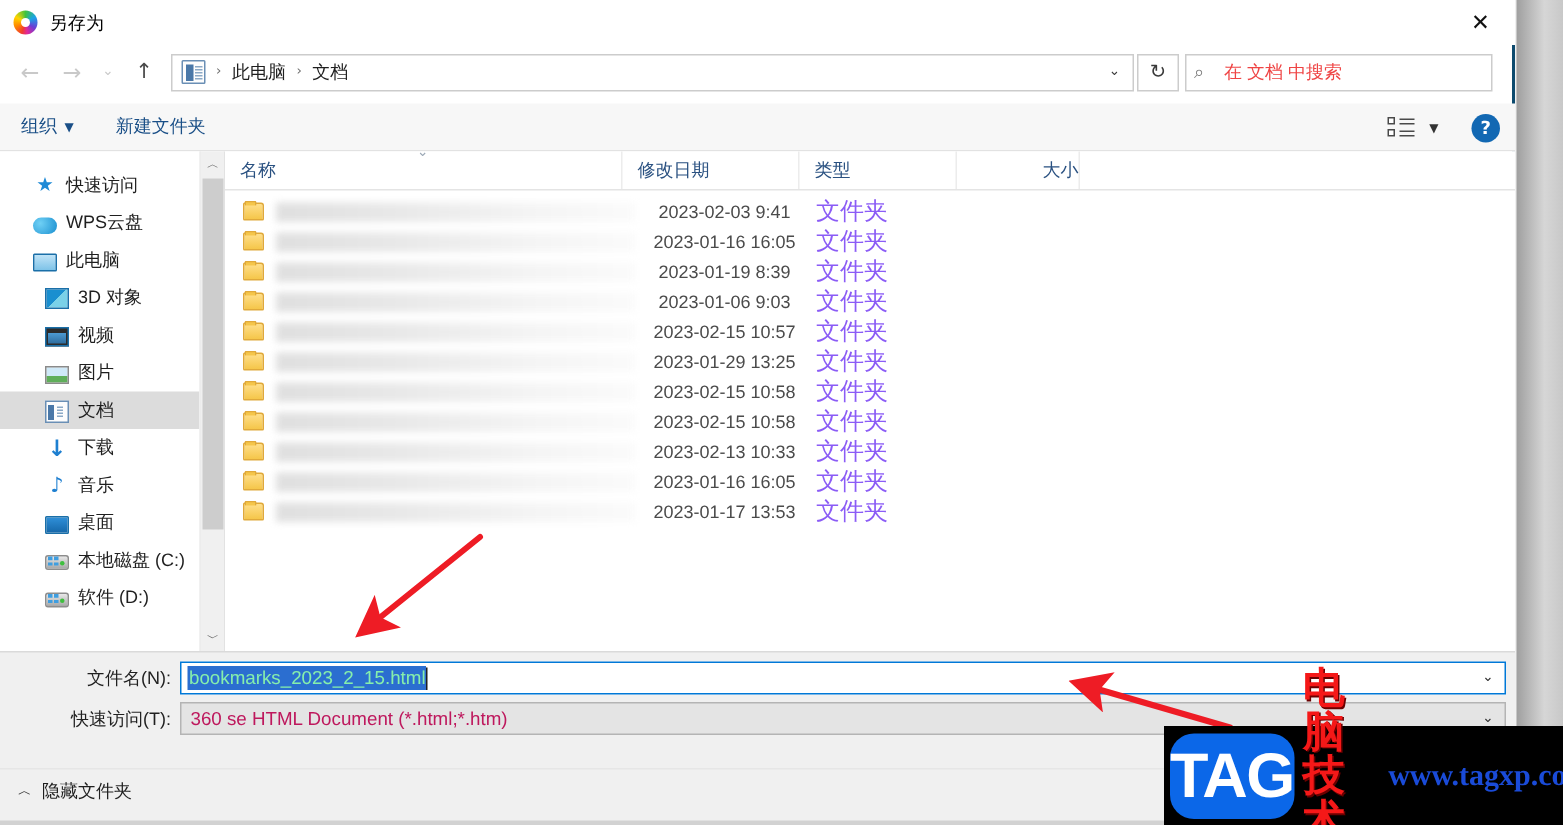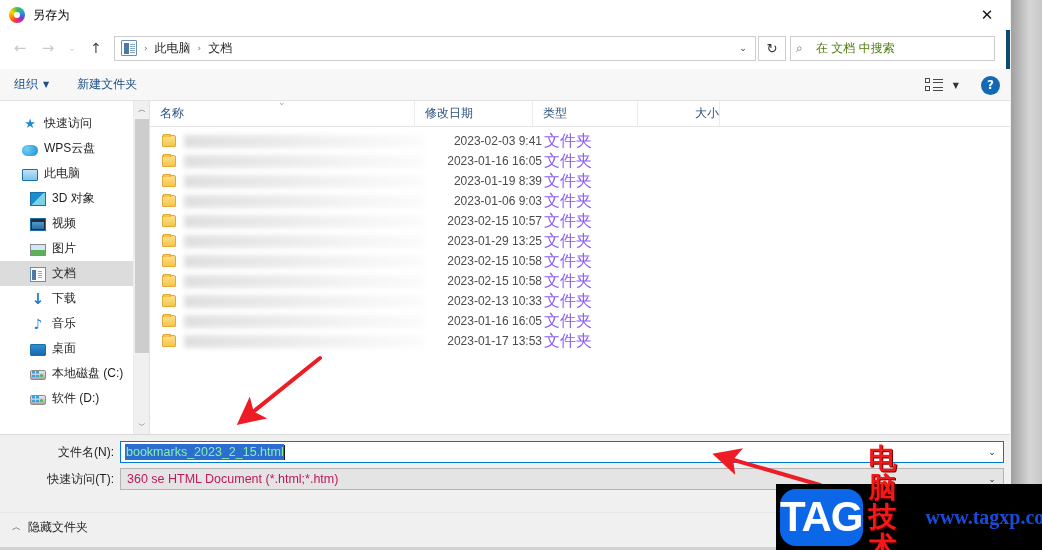--- a/index.html
+++ b/index.html
@@ -15,21 +15,21 @@
     width: 1042px; height: 550px;
     background: #f0f0f0;
     overflow: hidden;
   }
   
   .dialog {
     position: absolute;
     left: 0; top: 0;
     width: 1010px; height: 406px;
     background: #ffffff;
-    border-right: 4px solid #0c4a6e;
+    border-right: 2px solid #0c4a6e;
   }
   .right-edge {
     position: absolute;
     left: 1011px; top: 0;
     width: 31px; height: 550px;
     background: linear-gradient(to right,#9f9f9f,#d6d6d6 60%,#c8c8c8);
   }
   
   .titlebar {
     position: absolute; left: 0; top: 0;
@@ -123,21 +123,21 @@
   .searchbox {
     width: 205px; height: 25px; margin-left: 4px;
     border: 1px solid #cccccc; background: #ffffff;
     display: flex; align-items: center;
   }
   .search-icon {
     width: 20px; margin-left: 5px;
     font-size: 12px; color: #7a7a7a;
     font-family: "DejaVu Sans", sans-serif;
   }
-  .search-ph { font-size: 12px; color: #4d7c0f; }
+  .search-ph { font-size: 12px; color: #ef4444; }
   
   .cmdbar {
     position: absolute; left: 0; top: 69px;
     width: 1010px; height: 32px;
     background: #f7f7f7;
     border-bottom: 1px solid #e2e2e2;
     display: flex; align-items: center;
   }
   .cmd-item {
     font-size: 12px; color: #1a4f87; margin-left: 14px;
@@ -287,21 +287,21 @@
     content:""; position:absolute; left:0; top:-2px;
     width:6px; height:2px; background:#f5c64a; border:1px solid #e0a93a;
     border-bottom:none; border-radius:1px 1px 0 0;
   }
   .rname {
     width: 240px; height: 13px;
     background: linear-gradient(90deg,#dedede 0%, #e8e8e8 35%, #f4f4f4 70%, #fbfbfb 100%);
     filter: blur(2.5px);
     opacity: .95;
   }
-  .rdate { width: 118px; font-size: 12px; color: #4b4b4b; text-align: right; }
+  .rdate { width: 118px; font-size: 12px; color: #4b4b4b; text-align: center; }
   .rtype { width: 105px; font-size: 16px; color: #8b5cf6; padding-left: 2px; }
   
   .formarea {
     position: absolute; left: 0; top: 434px;
     width: 1010px; height: 78px;
     background: #f0f0f0;
     border-top: 1px solid #dadada;
   }
   .formrow { position: absolute; left: 0; display: flex; align-items: center; }
   .formrow.r1 { top: 6px; justify-content: space-between; }

